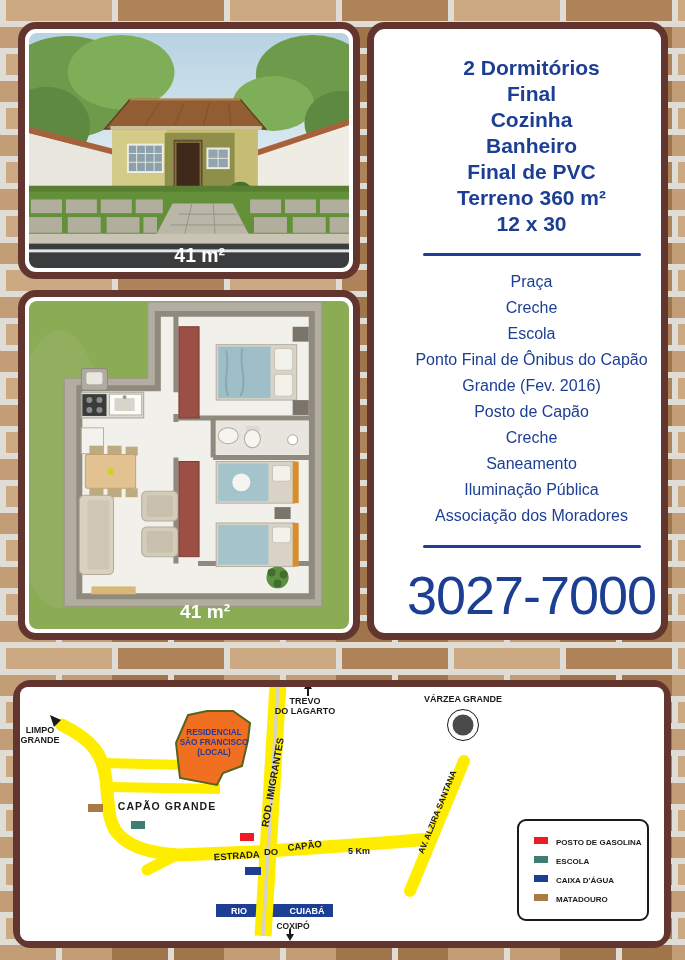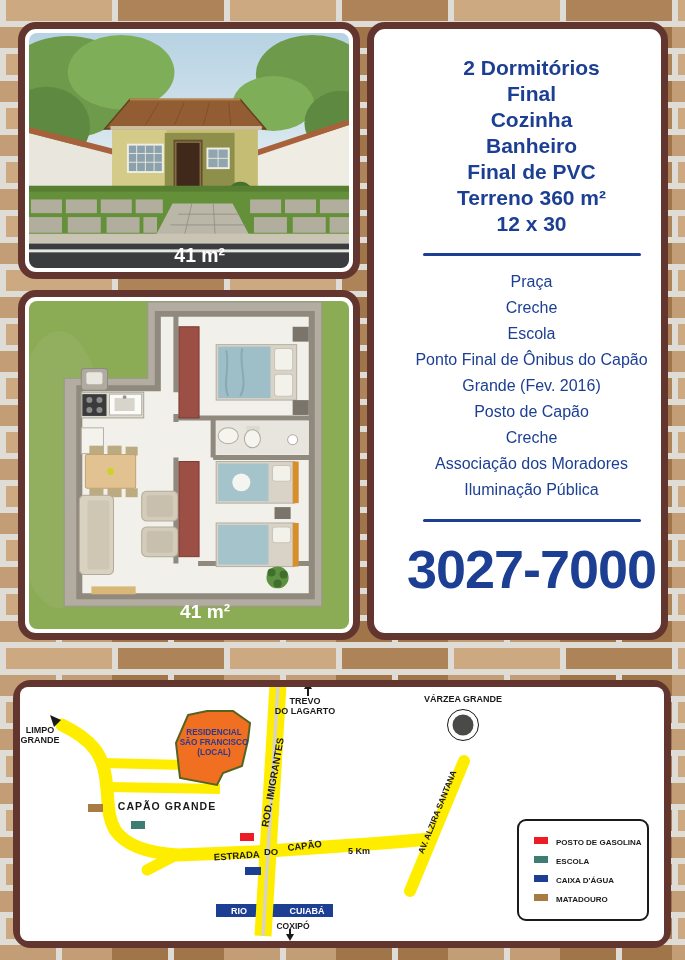--- a/index.html
+++ b/index.html
@@ -18,21 +18,21 @@
   }
   .panel{position:absolute;background:#fff;border:7px solid #63352f;border-radius:18px;box-sizing:border-box;}
   .photo-panel{left:18px;top:22px;width:342px;height:257px;padding:4px;}
   .plan-panel{left:18px;top:290px;width:342px;height:350px;padding:4px;}
   .info-panel{left:367px;top:22px;width:301px;height:618px;text-align:center;color:#1c3f94;padding-left:28px;}
   .map-panel{left:13px;top:680px;width:658px;height:268px;}
   .photo-panel svg,.plan-panel svg,.map-panel svg{display:block;width:100%;height:100%;border-radius:8px;}
   .features{margin-top:26px;font-size:21px;line-height:26px;font-weight:bold;}
   .amenities{font-size:16px;line-height:26px;font-weight:normal;padding:0 6px;}
   .divider{width:218px;height:3px;background:#1c3f94;border-radius:2px;margin:16px auto 13px auto;}
-  .phone{margin-top:16px;font-size:54px;font-weight:bold;letter-spacing:-1px;}
+  .phone{margin-top:16px;font-size:54px;font-weight:normal;letter-spacing:-1px;}
   text{font-family:"Liberation Sans",sans-serif;}
 </style>
 </head>
 <body>
 
 <div class="page">
 
   <section class="panel photo-panel">
     <svg viewBox="0 0 330 240" preserveAspectRatio="none">
       <defs>
@@ -214,22 +214,23 @@
       <div>12 x 30</div>
     </div>
     <div class="divider"></div>
     <div class="amenities">
       <div>Praça</div>
       <div>Creche</div>
       <div>Escola</div>
       <div>Ponto Final de Ônibus do Capão Grande (Fev. 2016)</div>
       <div>Posto de Capão</div>
       <div>Creche</div>
+      <div>Saneamento</div>
+      <div>Iluminação Pública</div>
       <div>Associação dos Moradores</div>
-      <div>Iluminação Pública</div>
     </div>
     <div class="divider"></div>
     <div class="phone">3027-7000</div>
   </section>
 
   <section class="panel map-panel">
     <svg viewBox="7 7 644 254" preserveAspectRatio="none">
       <rect x="7" y="7" width="644" height="254" fill="#ffffff"></rect>
       <g fill="none" stroke="#ffed00">
         <path d="M49,45 C80,60 90,75 93,100 C96,124 94,136 102,150 C112,165 135,173 165,175 L240,172 C300,168 360,164 418,159" stroke-width="13" stroke-linecap="round"></path>

